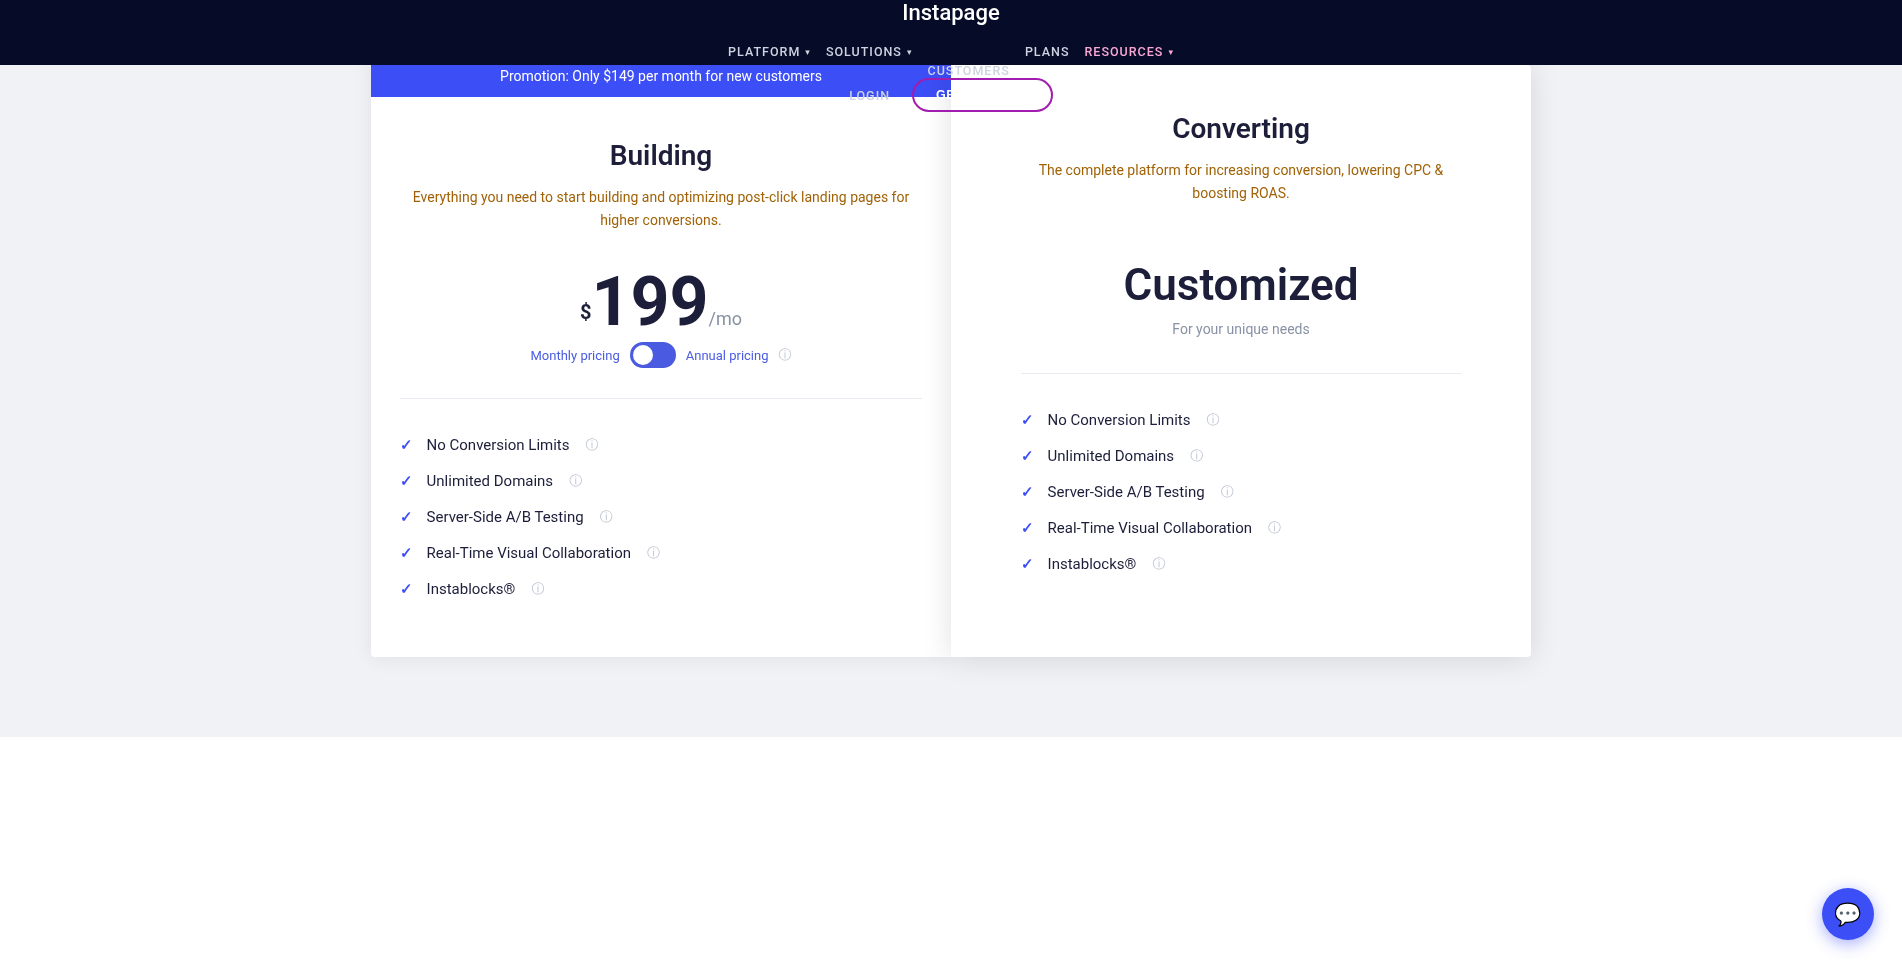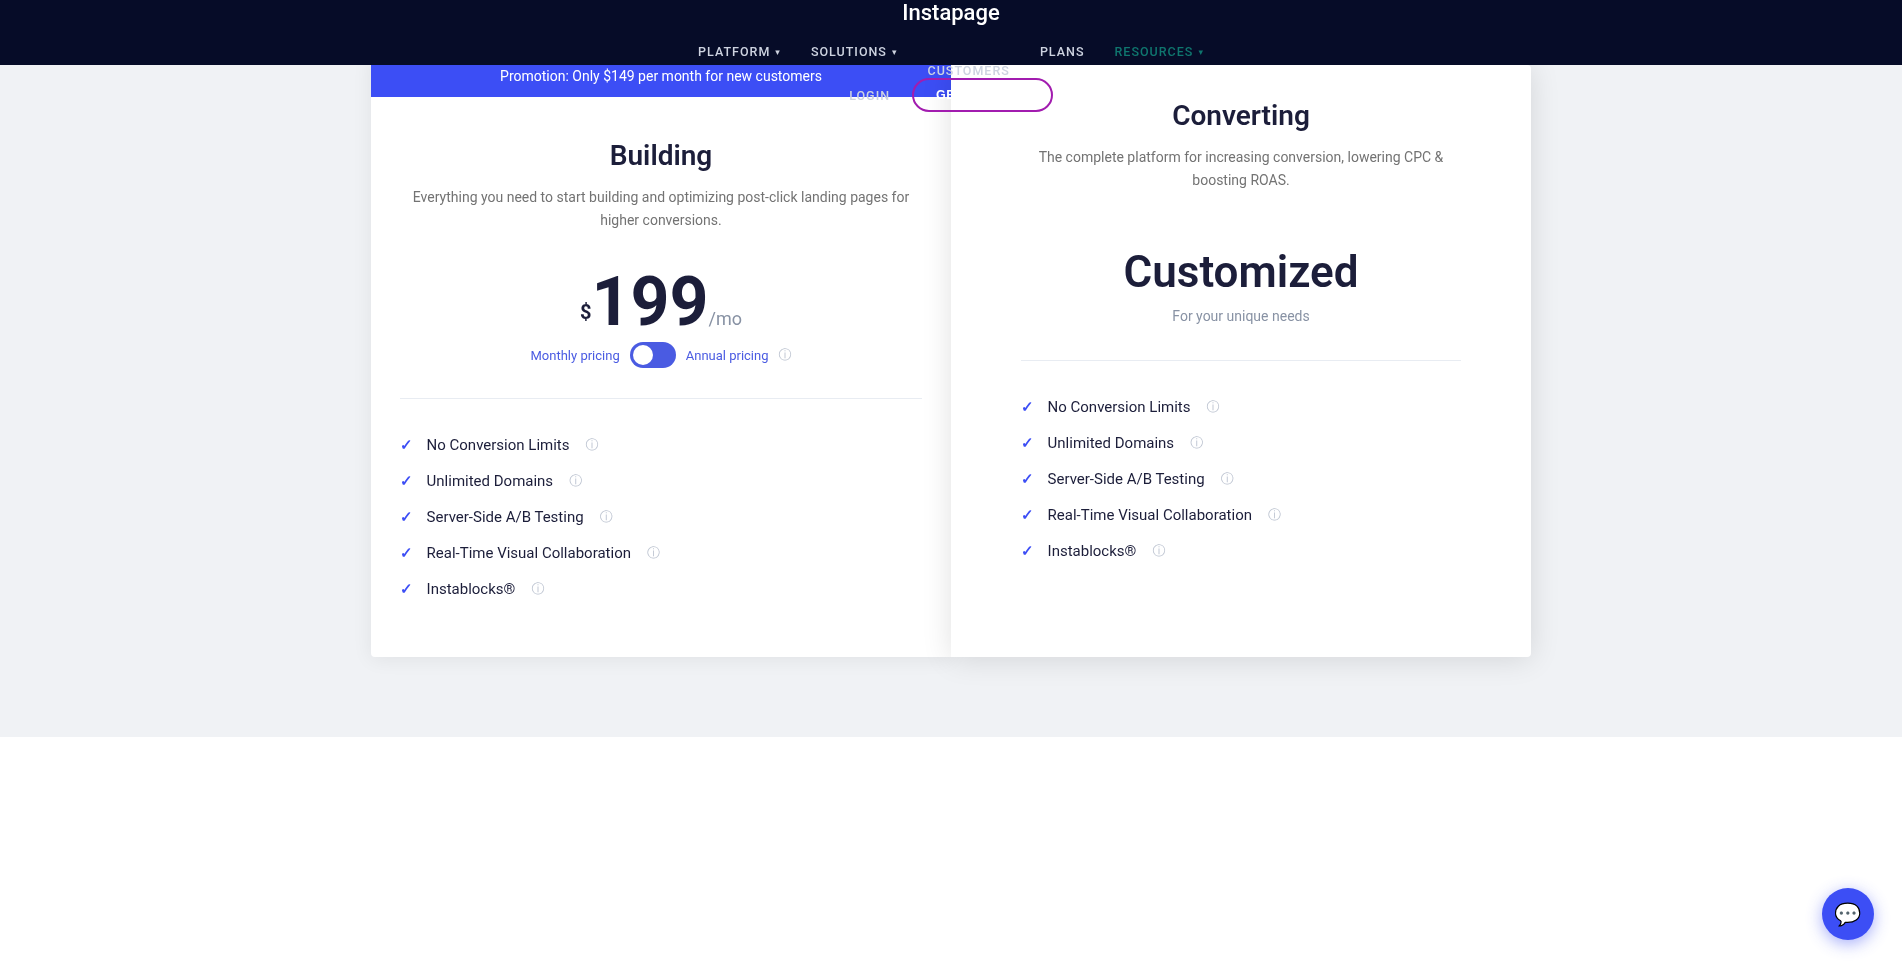--- a/index.html
+++ b/index.html
@@ -60,28 +60,28 @@
       position: relative;
     }
 
     .promo-bar {
       background: #3c4ef5;
       color: #fff; font-size: 14px; text-align: center;
       padding: 13px; border-radius: 4px 0 0 0;
     }
 
     .card-body { padding: 42px 29px 50px; }
-    .card-converting .card-body { padding: 34px 70px 50px; }
+    .card-converting .card-body { padding: 47px 70px 50px; }
 
     .card-plan-name {
       text-align: center; font-size: 28px; font-weight: 600;
       color: #1c1e3a; margin-bottom: 14px;
     }
     .card-plan-desc {
-      text-align: center; font-size: 14px; color: #737373;
+      text-align: center; font-size: 14px; color: #a16207;
       line-height: 1.65; margin-bottom: 36px; min-height: 44px;
     }
 
     .price-block { text-align: center; margin-bottom: 6px; }
     .price-sup { font-size: 20px; font-weight: 700; color: #1c1e3a; vertical-align: super; line-height: 1; }
     .price-main { font-size: 68px; font-weight: 700; color: #1c1e3a; line-height: 1; }
     .price-sub { font-size: 18px; color: #8892a4; }
 
     .price-customized { font-size: 44px; font-weight: 600; color: #1c1e3a; text-align: center; padding: 18px 0 10px; }
     .price-unique { font-size: 14px; color: #8892a4; text-align: center; margin-bottom: 20px; }
@@ -113,36 +113,36 @@
     .feat-check { color: #3c4ef5; font-weight: 700; font-size: 15px; }
     .feat-q { color: #bcc3d0; font-size: 13px; margin-left: 2px; cursor: pointer; }
   </style>
 </head>
 <body>
 
 <nav style="position:fixed;top:0;left:0;right:0;z-index:100;background:#060c28;display:flex;align-items:center;justify-content:space-between;padding:0 50px;height:65px;flex-direction:column;">
   <div style="color:#fff;font-size:22px;font-weight:500;cursor:pointer;">
     <span>Instapage</span>
   </div>
-  <div style="display:flex;align-items:center;gap:30px;">
+  <div style="display:flex;align-items:center;gap:15px;">
     <div style="color:#cdd3e0;font-size:12.5px;font-weight:500;letter-spacing:1px;text-transform:uppercase;cursor:pointer;display:flex;align-items:center;gap:5px;">
       <span>PLATFORM</span>
       <span style="font-size:9px;">▾</span>
     </div>
     <div style="color:#cdd3e0;font-size:12.5px;font-weight:500;letter-spacing:1px;text-transform:uppercase;cursor:pointer;display:flex;align-items:center;gap:5px;">
       <span>SOLUTIONS</span>
       <span style="font-size:9px;">▾</span>
     </div>
     <div style="color:#cdd3e0;font-size:12.5px;font-weight:500;letter-spacing:1px;text-transform:uppercase;cursor:pointer;margin-top:38px;">
       <span>CUSTOMERS</span>
     </div>
     <div style="color:#cdd3e0;font-size:12.5px;font-weight:500;letter-spacing:1px;text-transform:uppercase;cursor:pointer;">
       <span>PLANS</span>
     </div>
-    <div style="color:#0f766e;font-size:12.5px;font-weight:500;letter-spacing:1px;text-transform:uppercase;cursor:pointer;display:flex;align-items:center;gap:5px;">
+    <div style="color:#f9a8d4;font-size:12.5px;font-weight:500;letter-spacing:1px;text-transform:uppercase;cursor:pointer;display:flex;align-items:center;gap:5px;">
       <span>RESOURCES</span>
       <span style="font-size:9px;">▾</span>
     </div>
   </div>
   <div style="display:flex;align-items:center;gap:22px;">
     <div style="color:#cdd3e0;font-size:12.5px;font-weight:500;letter-spacing:1px;text-transform:uppercase;cursor:pointer;">
       <span>LOGIN</span>
     </div>
     <button style="background:transparent;border:2px solid #a21caf;color:#fff;padding:8px 22px;border-radius:24px;font-size:12.5px;font-weight:600;letter-spacing:0.5px;cursor:pointer;text-transform:uppercase;">
       <span>GET STARTED</span>

